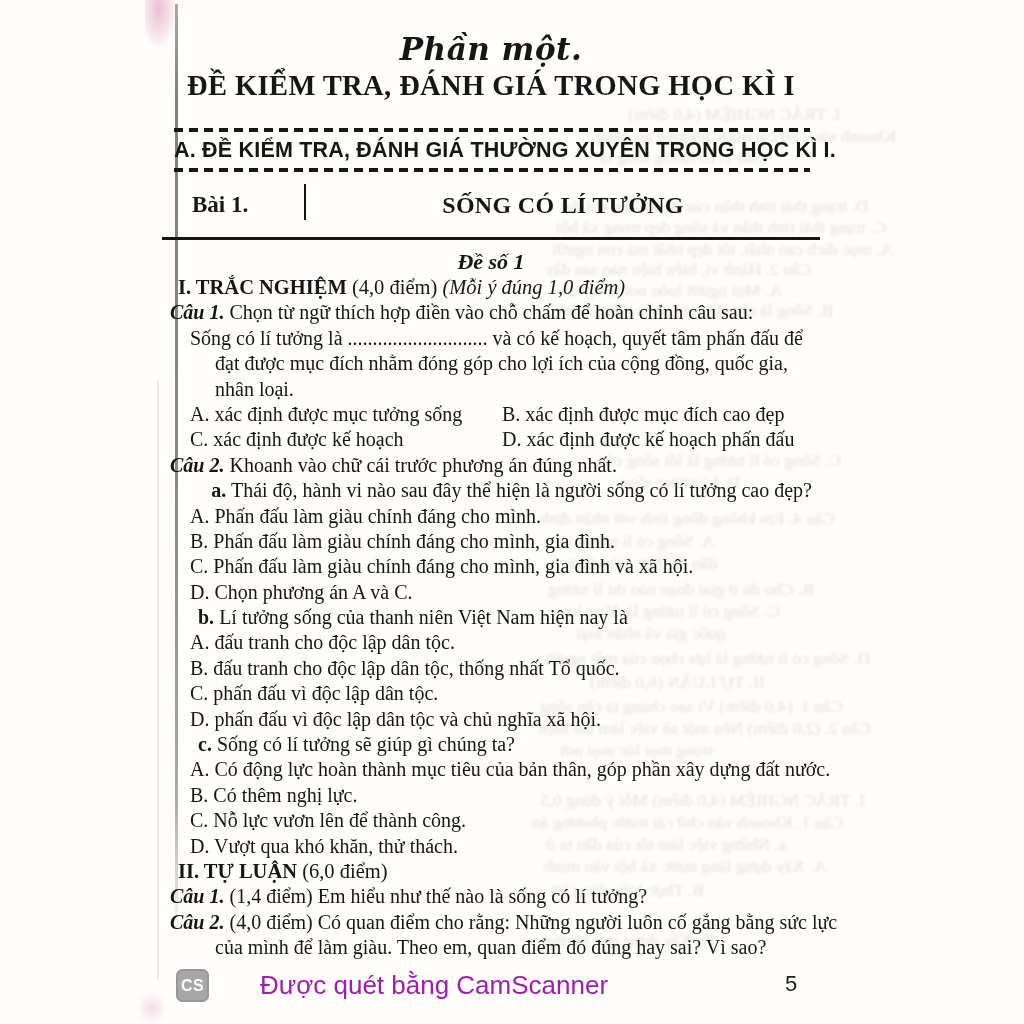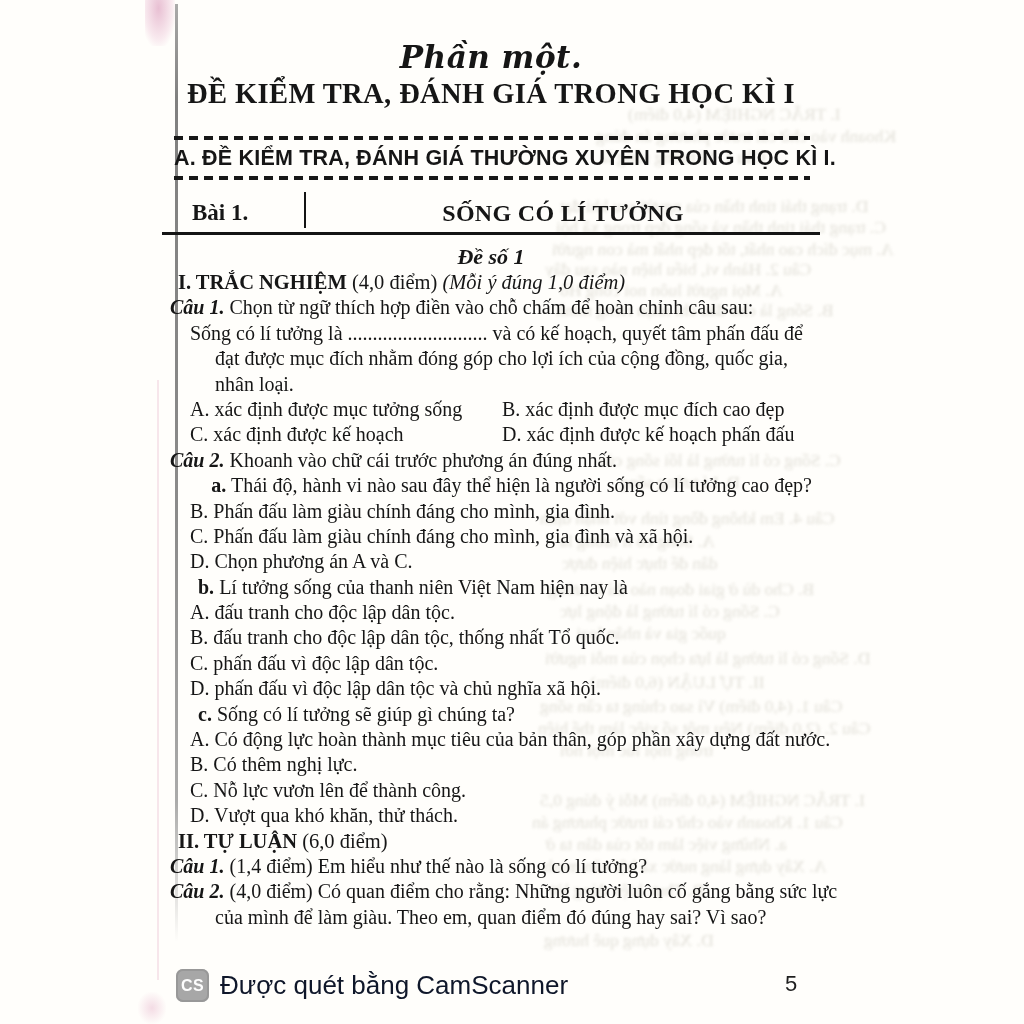--- a/index.html
+++ b/index.html
@@ -11,62 +11,62 @@
   .scan{position:absolute;inset:0;background:#fffefb;}
   
   .edge-line{position:absolute;left:175px;top:4px;width:3px;height:938px;opacity:.72;
     background:linear-gradient(#8a8a8a 0%,#4f4f4f 10%,#5e5e5e 55%,#8a8a8a 85%,rgba(150,150,150,0) 100%);}
   .smudge-top{position:absolute;left:145px;top:0;width:30px;height:46px;
     background:radial-gradient(ellipse at 45% 18%,rgba(213,140,178,.55),rgba(232,182,207,.28) 58%,transparent 78%);}
   .smudge-bottom{position:absolute;left:138px;top:992px;width:28px;height:32px;
     background:radial-gradient(ellipse at 50% 50%,rgba(226,168,195,.4),transparent 75%);}
   .edge-faint{position:absolute;left:157px;top:380px;width:2px;height:600px;background:rgba(228,175,200,.3);}
 
-  .content{position:absolute;left:170px;top:40px;width:642px;}
+  .content{position:absolute;left:170px;top:32px;width:642px;}
 
   .script-title{
     font-family:"DejaVu Serif", serif;font-style:italic;font-weight:bold;
     font-size:31px;text-align:center;line-height:34px;letter-spacing:.5px;
   }
   .main-title{
     text-align:center;font-weight:700;font-size:28.5px;line-height:36px;
     letter-spacing:.4px;margin-top:2px;white-space:nowrap;
   }
   .dashed-box{margin:24px 2px 0 4px;padding:9px 0 8px;position:relative;}
   .dashed-box::before,.dashed-box::after{
     content:"";position:absolute;left:0;right:0;height:3.6px;
     background:repeating-linear-gradient(90deg,#171717 0 9px,transparent 9px 15px);}
   .dashed-box::before{top:0;}
   .dashed-box::after{bottom:0;}
   .box-title{
     font-family:"Liberation Sans", sans-serif;font-weight:700;font-size:21.5px;
     text-align:center;line-height:27px;white-space:nowrap;letter-spacing:.2px;
   }
   .lesson{display:flex;align-items:flex-end;margin:18px -8px 0 -8px;
-    border-bottom:3px solid #141414;padding-bottom:4px;}
+    border-bottom:3px solid #141414;padding-bottom:17px;}
   .lesson-no{width:112px;padding-left:30px;font-weight:700;font-size:23px;line-height:30px;}
   .lesson-divider{width:0;border-left:2.5px solid #141414;align-self:stretch;margin-top:-6px;}
   .lesson-title{flex:1;text-align:center;font-weight:700;font-size:24px;line-height:30px;letter-spacing:.3px;}
 
   .lines{margin-top:8px;font-size:20px;}
   .line{height:25.4px;line-height:25.2px;white-space:nowrap;}
   .center-line{text-align:center;font-size:22px;height:27px;line-height:27px;}
   .s-b{font-weight:700;margin-left:8px;}
   .s-i{font-style:italic;}
   .s-bi{font-weight:700;font-style:italic;}
   .s-r{font-weight:400;}
   .sec{font-size:20.5px;}
   .c1{display:inline-block;width:312px;}
 
   .footer-cam{position:absolute;left:176px;top:969px;display:flex;align-items:center;gap:11px;}
   .cs-badge{width:33px;height:33px;border-radius:7px;background:#a7a7a7;
     box-shadow:inset 0 0 0 2px #989898;color:#fdfdfd;
     font-family:"Liberation Sans", sans-serif;font-weight:700;font-size:16px;
     display:flex;align-items:center;justify-content:center;letter-spacing:.5px;}
-  .cam-text{font-family:"Liberation Sans", sans-serif;color:#0f172a;font-size:26px;}
+  .cam-text{font-family:"Liberation Sans", sans-serif;color:#a21caf;font-size:26px;margin-left:40px;}
   .page-num{position:absolute;left:785px;top:971px;font-family:"Liberation Sans", sans-serif;
     font-size:22px;color:#1e1e1e;}
 
   .bleed{position:absolute;inset:0;pointer-events:none;overflow:hidden;}
   .bleed span{position:absolute;transform:scaleX(-1);filter:blur(1.7px);
     color:#b9b5a7;opacity:.42;font-size:17.5px;white-space:nowrap;
     font-family:"Liberation Serif", serif;}
 </style>
 </head>
 <body>
@@ -126,20 +126,21 @@
         <div class="line center-line"><span class="s-bi">Đề số 1</span></div>
         <div class="line sec"><span class="s-b">I. TRẮC NGHIỆM </span><span class="s-r">(4,0 điểm) </span><span class="s-i">(Mỗi ý đúng 1,0 điểm)</span></div>
         <div class="line"><span class="s-bi">Câu 1.</span><span class="s-r"> Chọn từ ngữ thích hợp điền vào chỗ chấm để hoàn chỉnh câu sau:</span></div>
         <div class="line" style="padding-left: 20px;"><span class="s-r">Sống có lí tưởng là ............................ và có kế hoạch, quyết tâm phấn đấu để</span></div>
         <div class="line" style="padding-left: 45px;"><span class="s-r">đạt được mục đích nhằm đóng góp cho lợi ích của cộng đồng, quốc gia,</span></div>
         <div class="line" style="padding-left: 45px;"><span class="s-r">nhân loại.</span></div>
         <div class="line" style="padding-left: 20px;"><span class="c1">A. xác định được mục tưởng sống</span><span class="c2">B. xác định được mục đích cao đẹp</span></div>
         <div class="line" style="padding-left: 20px;"><span class="c1">C. xác định được kế hoạch</span><span class="c2">D. xác định được kế hoạch phấn đấu</span></div>
         <div class="line"><span class="s-bi">Câu 2.</span><span class="s-r"> Khoanh vào chữ cái trước phương án đúng nhất.</span></div>
         <div class="line" style="padding-left: 20px; text-align: right;"><span class="s-b">a.</span><span class="s-r"> Thái độ, hành vi nào sau đây thể hiện là người sống có lí tưởng cao đẹp?</span></div>
+        <div class="line" style="padding-left: 20px;"><span class="s-r">A. Phấn đấu làm giàu chính đáng cho mình.</span></div>
         <div class="line" style="padding-left: 20px;"><span class="s-r">B. Phấn đấu làm giàu chính đáng cho mình, gia đình.</span></div>
         <div class="line" style="padding-left: 20px;"><span class="s-r">C. Phấn đấu làm giàu chính đáng cho mình, gia đình và xã hội.</span></div>
         <div class="line" style="padding-left: 20px;"><span class="s-r">D. Chọn phương án A và C.</span></div>
         <div class="line" style="padding-left: 20px;"><span class="s-b">b.</span><span class="s-r"> Lí tưởng sống của thanh niên Việt Nam hiện nay là</span></div>
         <div class="line" style="padding-left: 20px;"><span class="s-r">A. đấu tranh cho độc lập dân tộc.</span></div>
         <div class="line" style="padding-left: 20px;"><span class="s-r">B. đấu tranh cho độc lập dân tộc, thống nhất Tổ quốc.</span></div>
         <div class="line" style="padding-left: 20px;"><span class="s-r">C. phấn đấu vì độc lập dân tộc.</span></div>
         <div class="line" style="padding-left: 20px;"><span class="s-r">D. phấn đấu vì độc lập dân tộc và chủ nghĩa xã hội.</span></div>
         <div class="line" style="padding-left: 20px;"><span class="s-b">c.</span><span class="s-r"> Sống có lí tưởng sẽ giúp gì chúng ta?</span></div>
         <div class="line" style="padding-left: 20px;"><span class="s-r">A. Có động lực hoàn thành mục tiêu của bản thân, góp phần xây dựng đất nước.</span></div>

